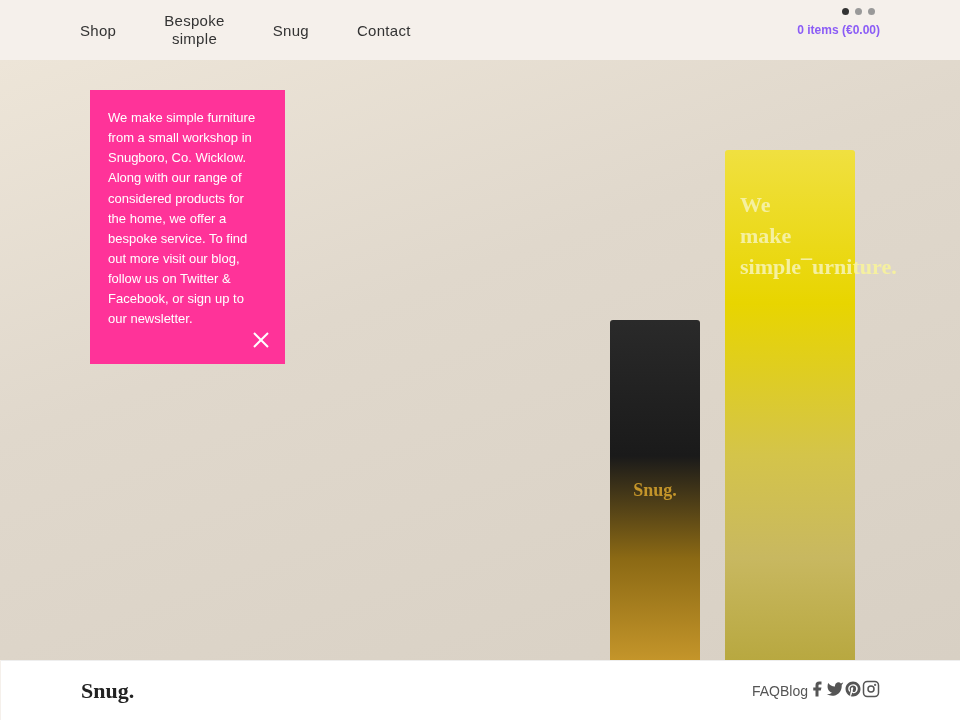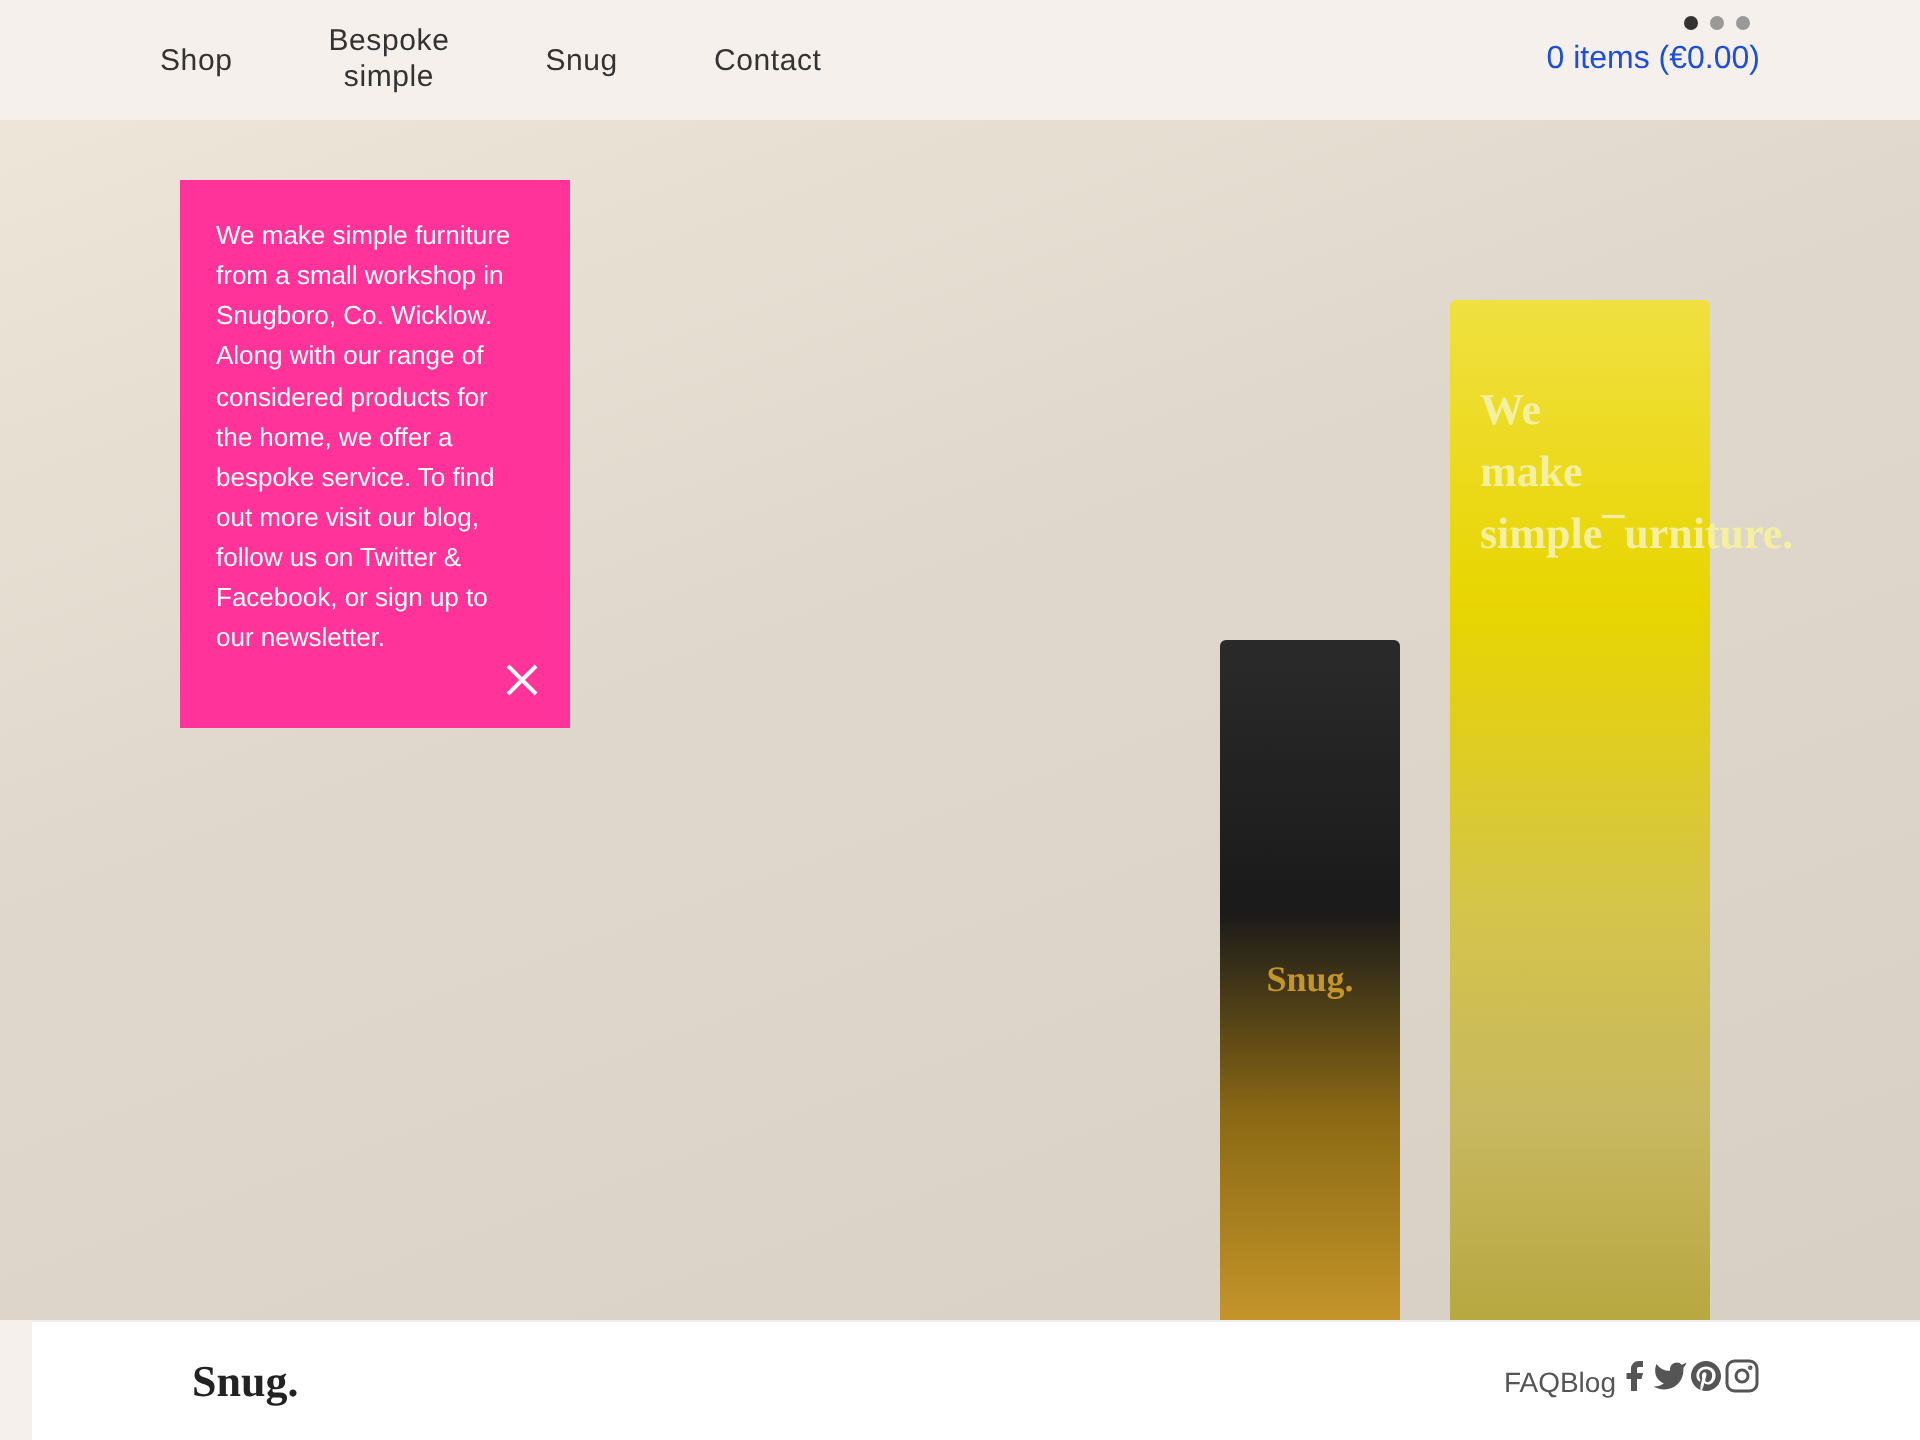--- a/index.html
+++ b/index.html
@@ -31,23 +31,24 @@
       letter-spacing: 0.02em;
     }
     .nav-bespoke {
       display: flex;
       flex-direction: column;
       align-items: center;
       line-height: 1.2;
     }
     .cart-area {
       margin-left: auto;
-      font-size: 16px;
-      color: #1d4ed8;
-      font-family: 'Helvetica Neue', Helvetica, Arial, sans-serif;
+      font-size: 12px;
+      color: #8b5cf6;
+      font-family: 'Helvetica Neue', Helvetica, Arial, sans-serif;
+      font-weight: bold;
     }
 
     
     .hero {
       position: absolute;
       top: 60px;
       left: 0; right: 0;
       bottom: 60px;
       background: #7dd3fc;
       overflow: hidden;
@@ -155,21 +156,21 @@
       border-radius: 50%;
       background: #999;
     }
     .dot.active {
       background: #333;
     }
 
     
     footer {
       position: absolute;
-      bottom: 0; left: 16px; right: 0;
+      bottom: 0; left: 1px; right: 0;
       height: 60px;
       background: #fff;
       display: flex;
       align-items: center;
       padding: 0 80px;
       z-index: 10;
       border-top: 1px solid #eee;
       text-align: center;
     }
     .footer-logo {

